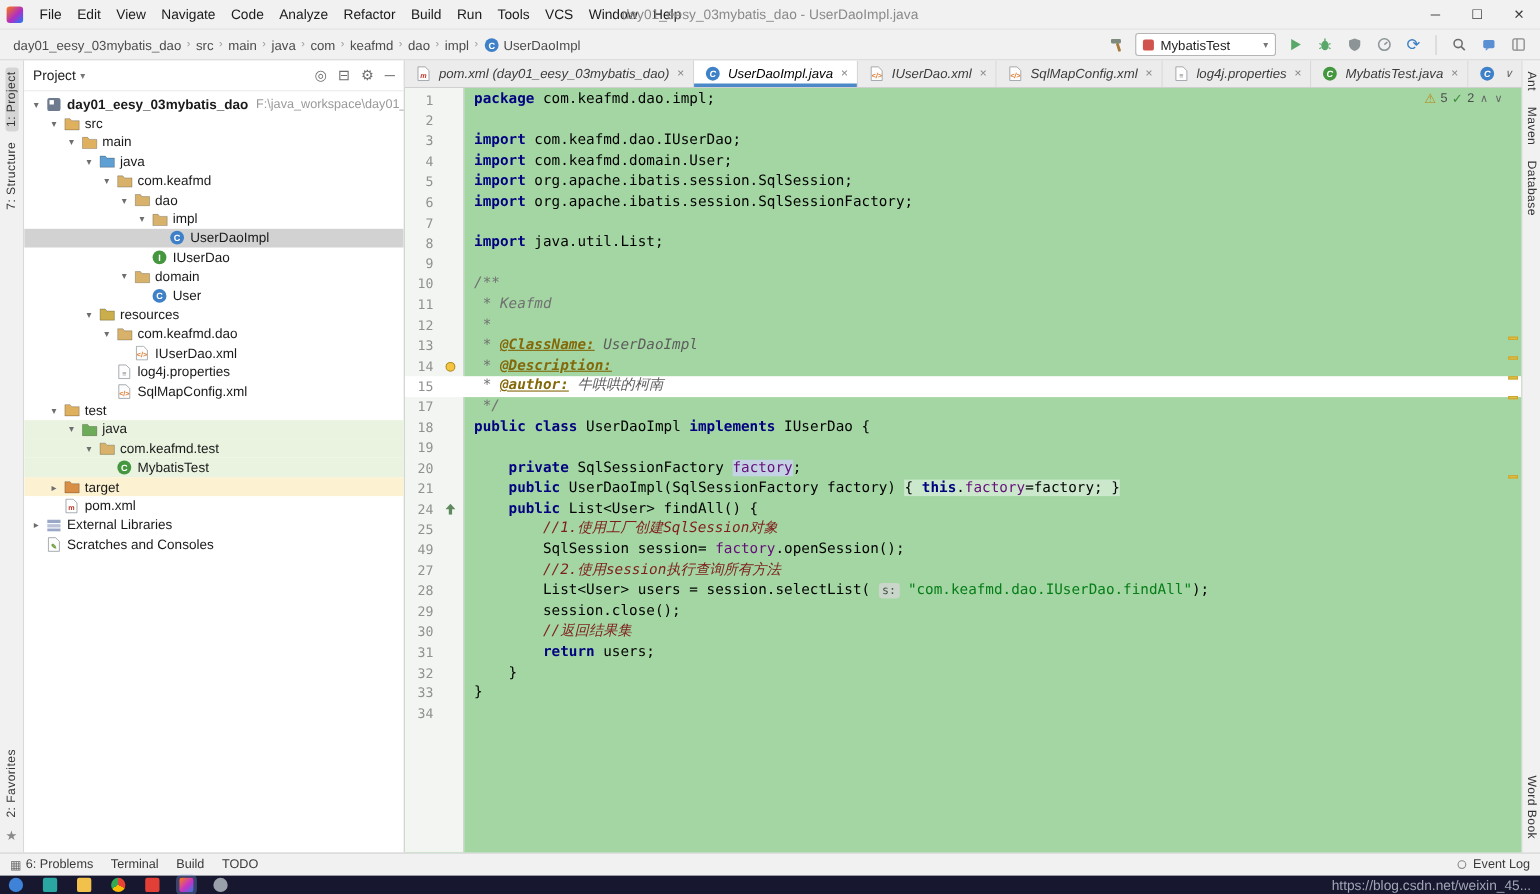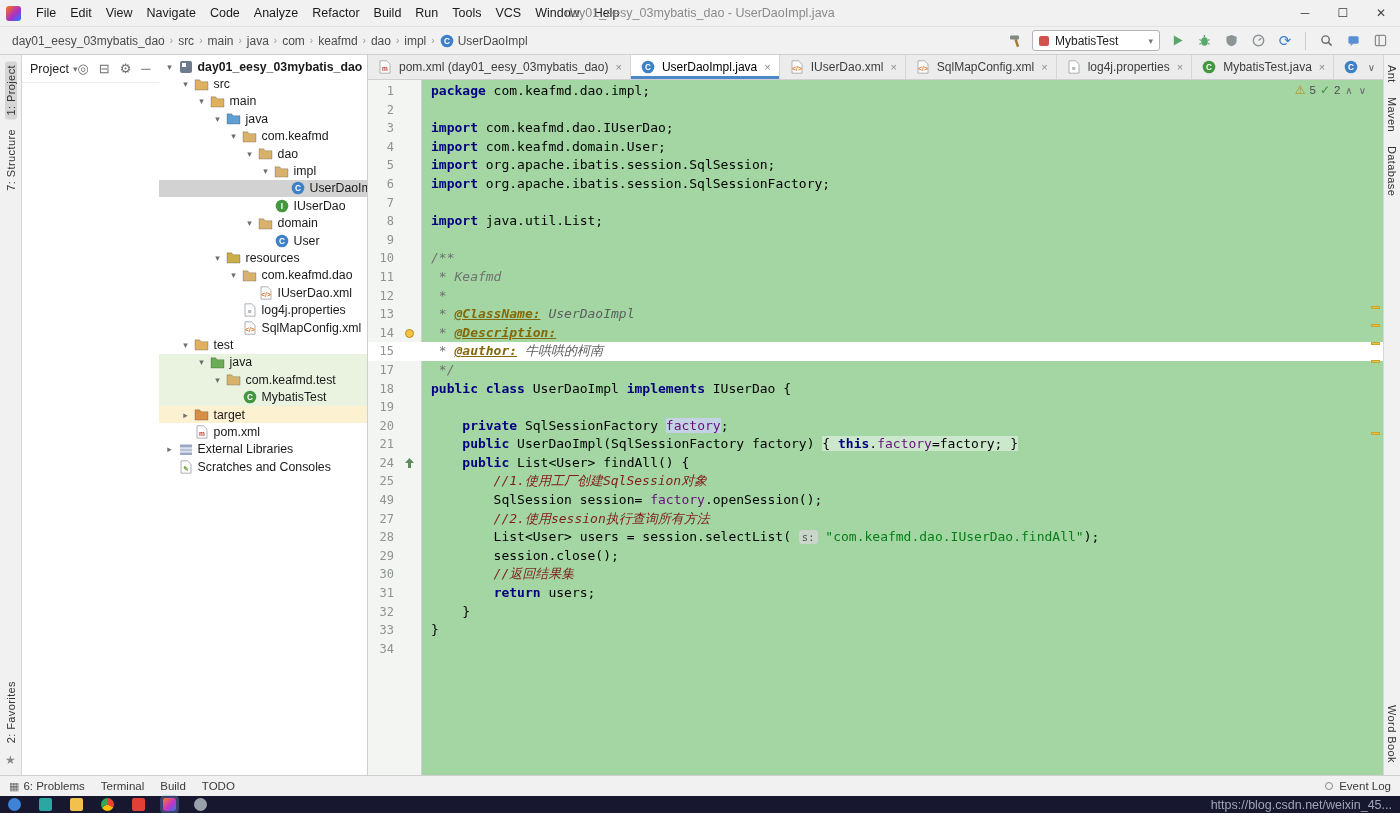--- a/index.html
+++ b/index.html
@@ -35,38 +35,38 @@
   .stripe.left{width:22px;min-width:22px;border-right:1px solid #d6d6d6;}
   .stripe.right{width:17px;min-width:17px;border-left:1px solid #d6d6d6;}
   .zone-top{display:flex;flex-direction:column;align-items:center;gap:6px;padding-top:6px;}
   .zone-bottom{margin-top:auto;display:flex;flex-direction:column;align-items:center;gap:6px;padding-bottom:8px;}
   .vlabel{writing-mode:vertical-rl;transform:rotate(180deg);letter-spacing:.4px;padding:4px 0;white-space:nowrap;}
   .stripe.right .vlabel{transform:none;}
   .vlabel.pressed{background:#d5d5d5;border-radius:3px;}
   .fav-star{color:#8a8a8a;font-size:12px;}
 
   
-  .project{width:346px;min-width:346px;background:#fff;border-right:1px solid #cfcfcf;display:flex;}
+  .project{width:346px;min-width:346px;background:#fff;border-right:1px solid #cfcfcf;display:flex;flex-direction:column;}
   .project-header{height:28px;min-height:28px;display:flex;align-items:center;padding:0 8px;border-bottom:1px solid #ececec;}
   .ph-title{font-size:12.5px;color:#222;display:flex;align-items:center;gap:4px;}
   .ph-caret{color:#777;font-size:9px;}
   .ph-icons{margin-left:auto;display:flex;gap:10px;color:#6d6d6d;font-size:13px;}
   .tree{flex:1;overflow:hidden;padding-top:3px;}
   .tree-row{height:17.4px;display:flex;align-items:center;white-space:nowrap;font-size:12.3px;}
   .tree-row.selected{background:#d2d2d2;}
   .arrow{width:14px;min-width:14px;color:#6e6e6e;font-size:9px;text-align:center;}
   .ic{width:18px;min-width:18px;height:15px;display:inline-flex;align-items:center;justify-content:center;}
   .ic svg{display:block;}
   .tlabel{padding-left:3px;color:#1a1a1a;}
   .tlabel.bold{font-weight:bold;}
   .tsub{color:#9a9a9a;padding-left:7px;font-size:11.5px;}
 
   
   .editor-col{flex:1;display:flex;flex-direction:column;min-width:0;}
-  .tabbar{height:25px;min-height:25px;background:#ececec;border-bottom:1px solid #d0d0d0;display:flex;align-items:stretch;font-size:12px;position:relative;}
+  .tabbar{height:25px;min-height:25px;background:#ececec;border-bottom:1px solid #d0d0d0;display:flex;align-items:stretch;font-size:12px;position:relative;font-style:italic;}
   .tabs-list{display:flex;align-items:stretch;overflow:hidden;}
   .tab{display:flex;align-items:center;gap:5px;padding:0 8px;border-right:1px solid #d6d6d6;background:#ececec;color:#3c3c3c;white-space:nowrap;}
   .tab.active{background:#fff;box-shadow:inset 0 -3px 0 #4a88c7;color:#000;}
   .tab-close{color:#8a8a8a;font-size:11px;margin-left:2px;}
   .tab-overflow{margin-left:auto;align-self:center;color:#666;font-size:10px;padding:0 8px;}
   .editor{flex:1;background:#a3d6a3;position:relative;overflow:hidden;font-family:"DejaVu Sans Mono",monospace;font-size:13px;padding-top:2px;}
   .editor::before{content:'';position:absolute;left:0;top:0;bottom:0;width:53px;background:#f3f5f3;border-right:1px solid #ccd4cc;}
   .code-lines{position:relative;z-index:1;}
   .code-row{display:flex;height:18.6px;line-height:18.6px;white-space:pre;}
   .caret-line{background:#ffffff;}

